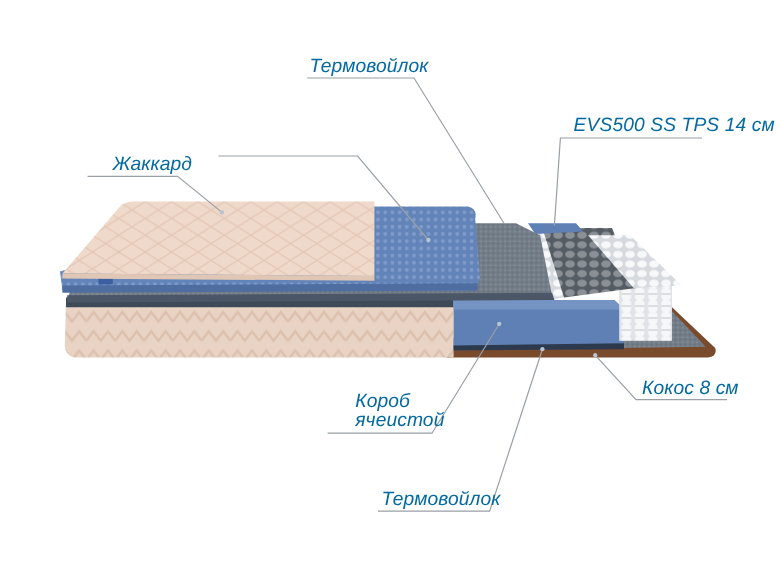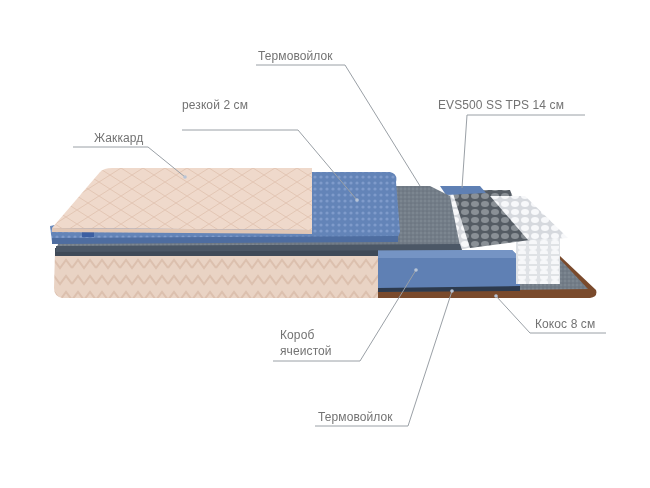--- a/index.html
+++ b/index.html
@@ -1,19 +1,19 @@
 <!DOCTYPE html>
 <html><head>
 <meta charset="utf-8">
 <style>
   html,body{margin:0;padding:0;background:#ffffff;}
   body{width:650px;height:488px;position:relative;overflow:hidden;font-family:"Liberation Sans","DejaVu Sans",sans-serif;}
   .stage{position:absolute;left:0;top:0;width:650px;height:488px;}
   svg.art{position:absolute;left:0;top:0;}
-  .label{position:absolute;color:#737373;font-size:12px;line-height:16px;letter-spacing:0.1px;white-space:nowrap;}
+  .label{position:absolute;color:#0369a1;font-size:16px;line-height:16px;letter-spacing:0.1px;white-space:nowrap;font-style:italic;}
   .label span{display:block;}
 </style>
 </head>
 <body>
 
 <div class="stage">
 
   <svg class="art" width="650" height="488" viewBox="0 0 650 488">
     <defs>
       <pattern id="quilt" width="22" height="14" patternUnits="userSpaceOnUse">
@@ -106,32 +106,31 @@
       <circle cx="452" cy="291" r="1.8"></circle>
       <circle cx="496" cy="296" r="1.8"></circle>
     </g>
   </svg>
 
   <div class="label" style="left:258px;top:48px;">
     <span>Термовойлок</span>
   </div>
 
   <div class="label" style="left:182px;top:97px;">
-    <span>резкой 2 см</span>
   </div>
 
   <div class="label" style="left:94px;top:130px;">
     <span>Жаккард</span>
   </div>
 
-  <div class="label" style="left:438px;top:97px;">
+  <div class="label" style="left:478px;top:97px;">
     <span>EVS500 SS TPS 14 см</span>
   </div>
 
-  <div class="label" style="left:280px;top:327px;">
+  <div class="label" style="left:296px;top:327px;">
     <span>Короб</span>
     <span>ячеистой</span>
   </div>
 
   <div class="label" style="left:535px;top:316px;">
     <span>Кокос 8 см</span>
   </div>
 
   <div class="label" style="left:318px;top:409px;">
     <span>Термовойлок</span>

